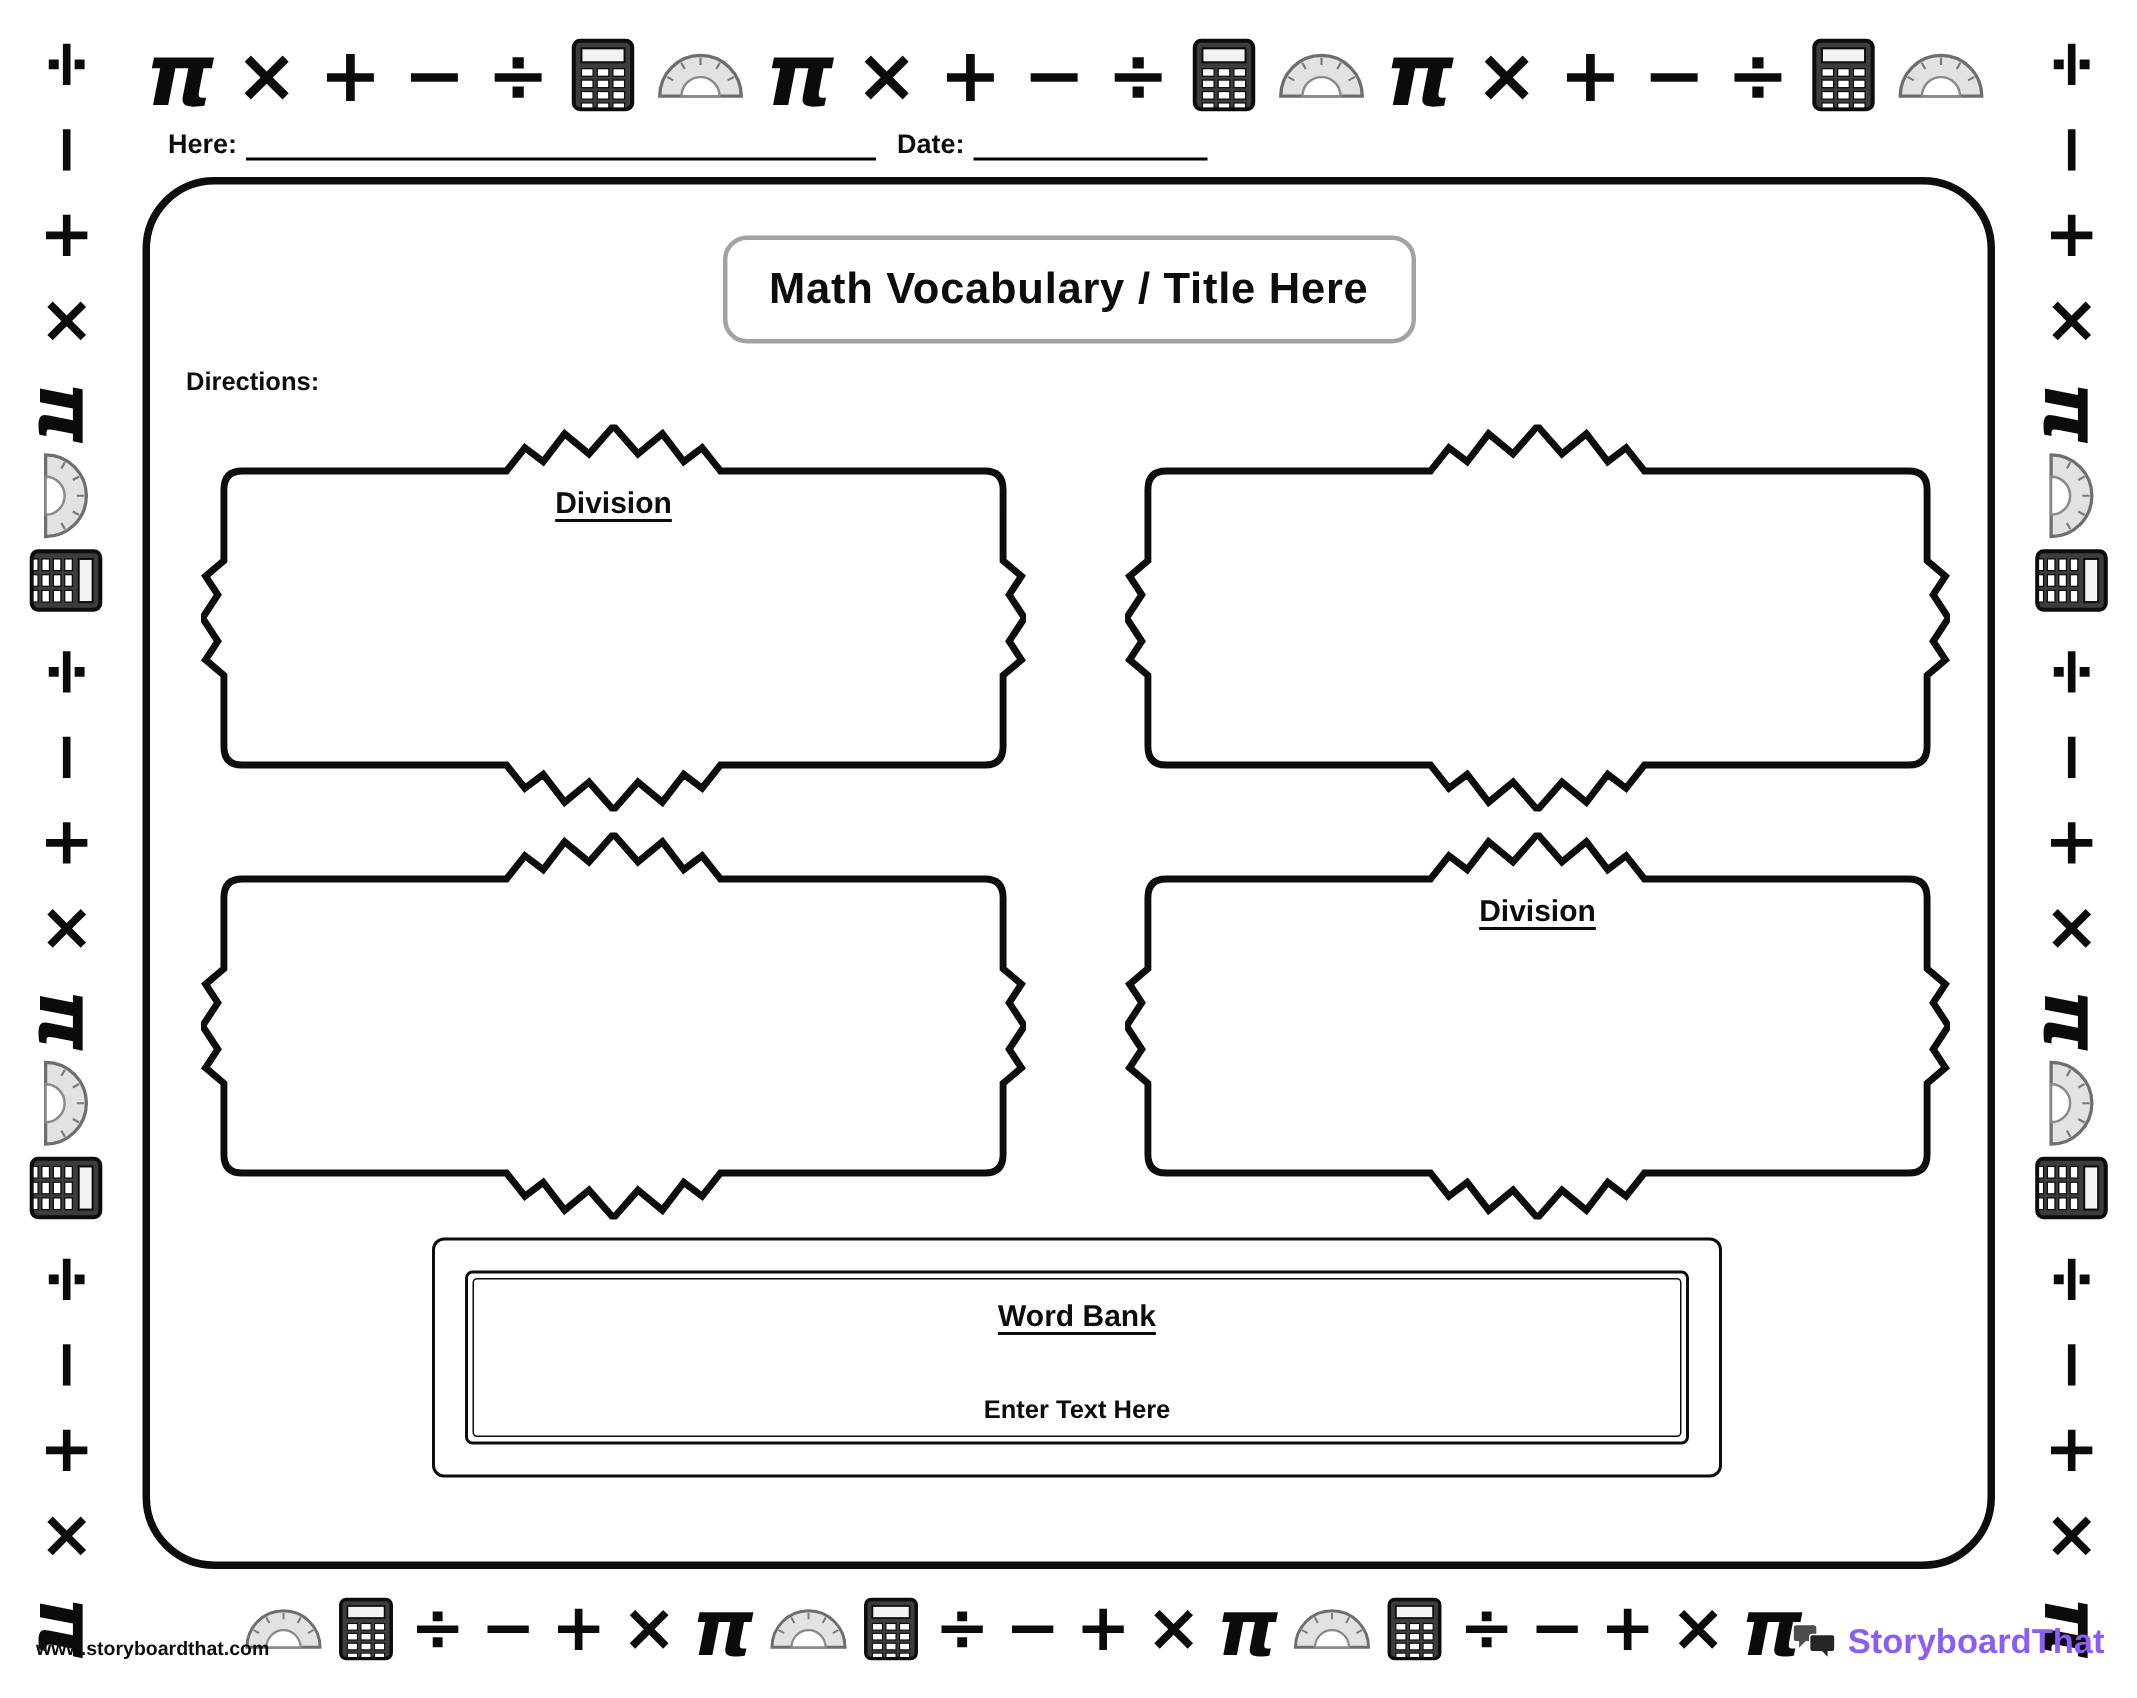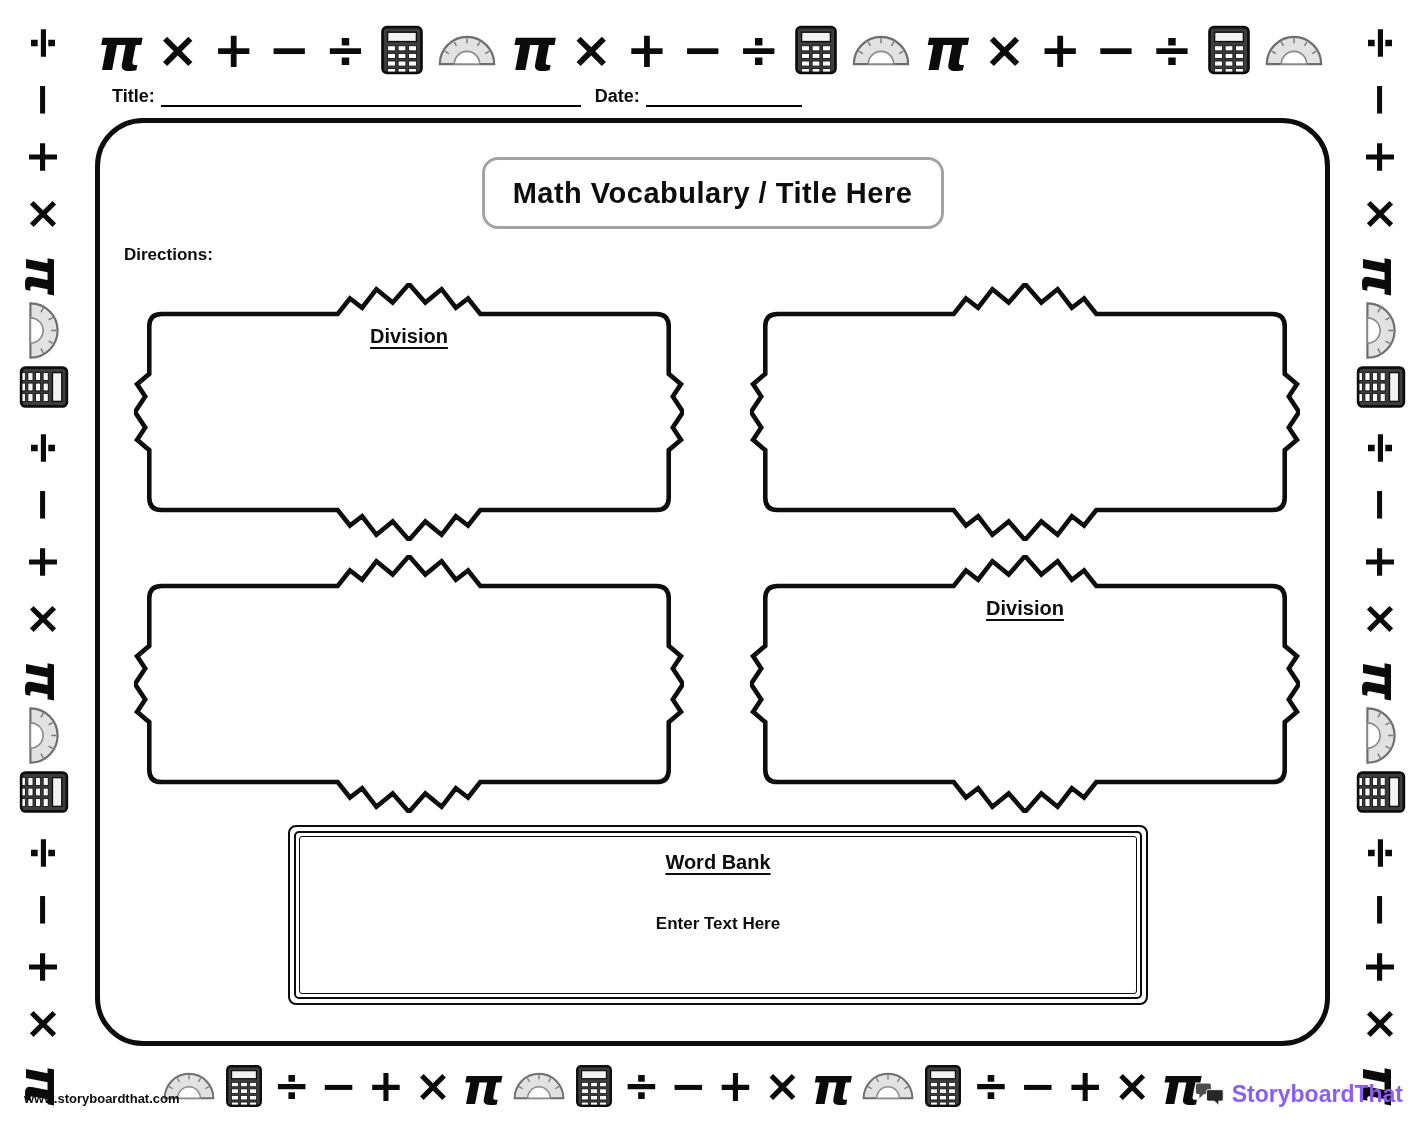--- a/index.html
+++ b/index.html
@@ -50,22 +50,22 @@
   .vocab-box svg.burst { position:absolute; inset:0; width:100%; height:100%; }
   .box-addition       { left:34px;  top:160px; }
   .box-subtraction    { left:650px; top:160px; }
   .box-multiplication { left:34px;  top:432px; }
   .box-division       { left:650px; top:432px; }
   .vocab-label { position:absolute; top:42px; left:0; width:100%; text-align:center;
                  font-size:20px; font-weight:bold; text-decoration:underline; text-underline-offset:4px; }
   .vocab-area { position:absolute; left:40px; right:40px; top:76px; bottom:40px; }
 
   
-  .wordbank { position:absolute; left:188px; top:702px; width:860px; height:180px;
-              border:2px solid #0d0d0d; border-radius:8px; padding:4px; background:#fff; }
+  .wordbank { position:absolute; left:188px; top:702px; width:860px; height:160px;
+              border:2px solid #0d0d0d; border-radius:8px; padding:20px; background:#fff; }
   .wb-mid { border:2px solid #0d0d0d; border-radius:5px; height:100%; padding:3px; }
   .wb-inner { border:1.5px solid #0d0d0d; border-radius:3px; height:100%; text-align:center; }
   .wb-title { margin-top:14px; font-size:20px; font-weight:bold; text-decoration:underline; text-underline-offset:4px; }
   .wb-text { margin-top:40px; font-size:17px; font-weight:bold; }
 
   
   .site-url { position:absolute; left:24px; bottom:26px; font-size:13px; font-weight:bold; }
   .logo { position:absolute; right:22px; bottom:24px; display:flex; align-items:center; gap:7px; }
   .logo-text { font-size:23px; font-weight:bold; }
   .logo-primary { color:#8b5cf6; }
@@ -429,21 +429,21 @@
       </g>
     </svg>
       <span class="sym sym-divide">÷</span>
       <span class="sym sym-minus">−</span>
       <span class="sym sym-plus">+</span>
       <span class="sym sym-multiply">×</span>
       <span class="sym sym-pi">π</span>
     </div>
 
   <div class="name-row">
-    <span>Title:</span>
+    <span>Here:</span>
     <span class="write-line line-name"></span>
     <span class="date-label">Date:</span>
     <span class="write-line line-date"></span>
   </div>
 
   <div class="frame">
 
     <div class="title-box">
       <span class="title-text">Math Vocabulary / Title Here</span>
     </div>

